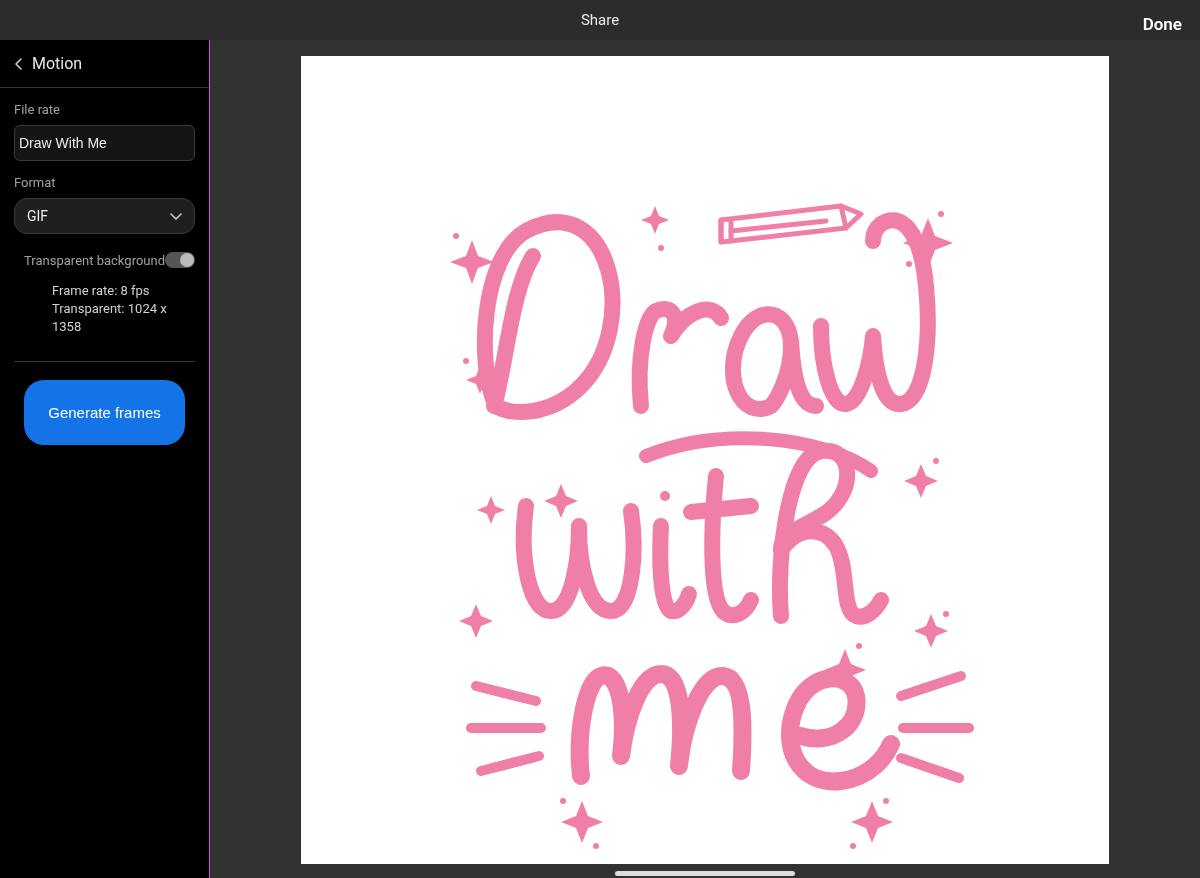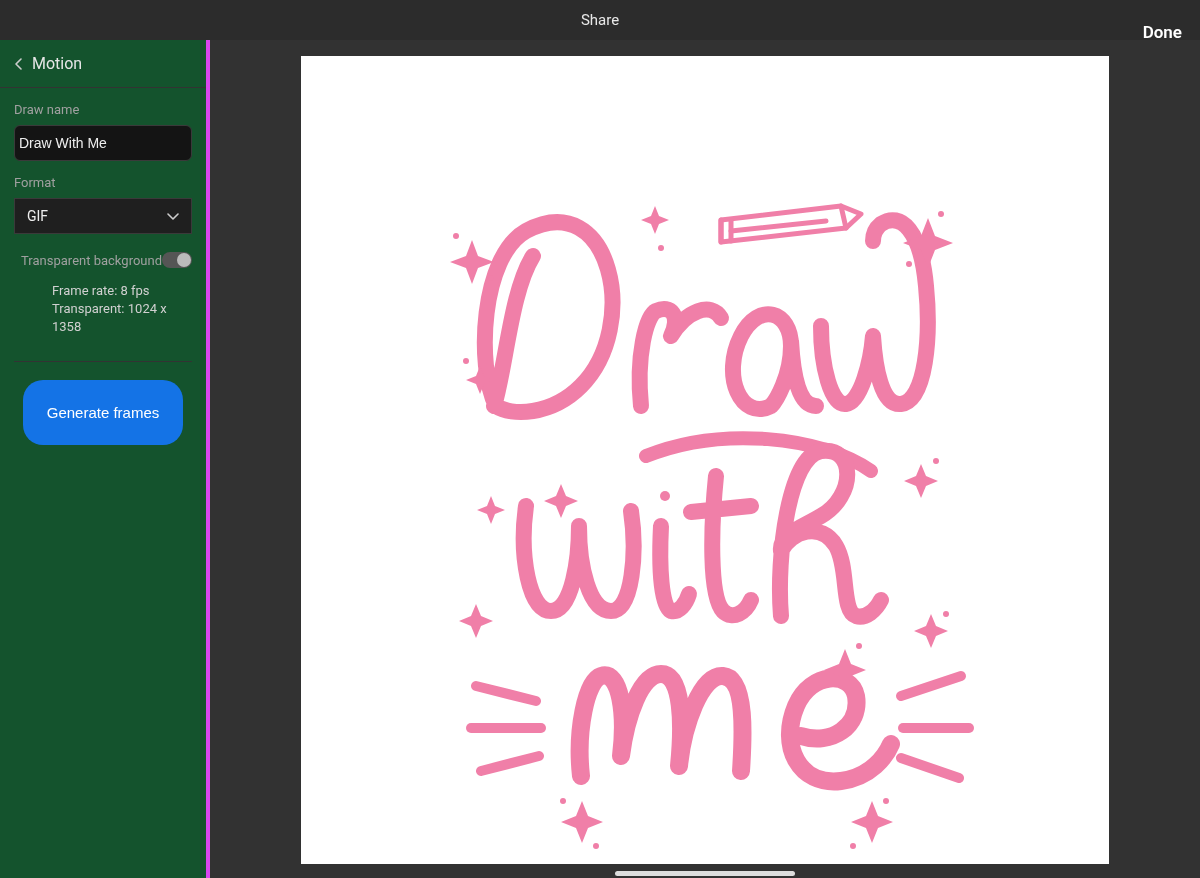--- a/index.html
+++ b/index.html
@@ -21,39 +21,39 @@
     position: relative;
   }
   .topbar-title {
     font-size: 15px;
     color: #e8e8e8;
     text-align: right;
   }
   .done {
     position: absolute;
     right: 18px;
-    top: 12px;
+    top: 4px;
     height: 40px;
     display: flex;
     align-items: center;
     font-size: 17px;
     font-weight: 600;
     color: #fff;
     cursor: pointer;
   }
   .content {
     display: flex;
     height: 838px;
   }
   .sidebar {
     width: 210px;
-    background: #14532d;
+    background: #000000;
     padding: 0;
     flex-shrink: 0;
-    border-right: 4px solid #d946ef;
+    border-right: 1px solid #d946ef;
   }
   .panel-header {
     display: flex;
     align-items: center;
     padding: 14px 12px;
     border-bottom: 1px solid #333;
     cursor: pointer;
   }
   .panel-header .chev {
     width: 14px;
@@ -82,21 +82,21 @@
     border-radius: 6px;
     padding: 9px 4px;
     color: #eee;
     font-size: 14px;
     outline: none;
   }
   .select {
     width: 100%;
     background: #1f1f1f;
     border: 1px solid #3a3a3a;
-    border-radius: 0;
+    border-radius: 13px;
     padding: 9px 12px;
     color: #eee;
     font-size: 14px;
     display: flex;
     justify-content: space-between;
     align-items: center;
     cursor: pointer;
   }
   .select .chev-down {
     color: #ccc;
@@ -198,21 +198,21 @@
     <div class="panel-header">
       <span class="chev">
         <svg width="8" height="12" viewBox="0 0 8 12">
             <path d="M6 1 L1 6 L6 11" stroke="#ccc" stroke-width="1.6" fill="none" stroke-linecap="round" stroke-linejoin="round"></path>
           </svg>
       </span>
       <span class="ptitle">Motion</span>
     </div>
 
     <div class="field-group">
-      <span class="label">Draw name</span>
+      <span class="label">File rate</span>
       <input class="text-input" type="text" value="Draw With Me" style="">
     </div>
 
     <div class="field-group">
       <span class="label">Format</span>
       <div class="select">
         <span>GIF</span>
         <span class="chev-down">
           <svg width="12" height="8" viewBox="0 0 12 8">
               <path d="M1 1 L6 6 L11 1" stroke="#ccc" stroke-width="1.6" fill="none" stroke-linecap="round" stroke-linejoin="round"></path>

